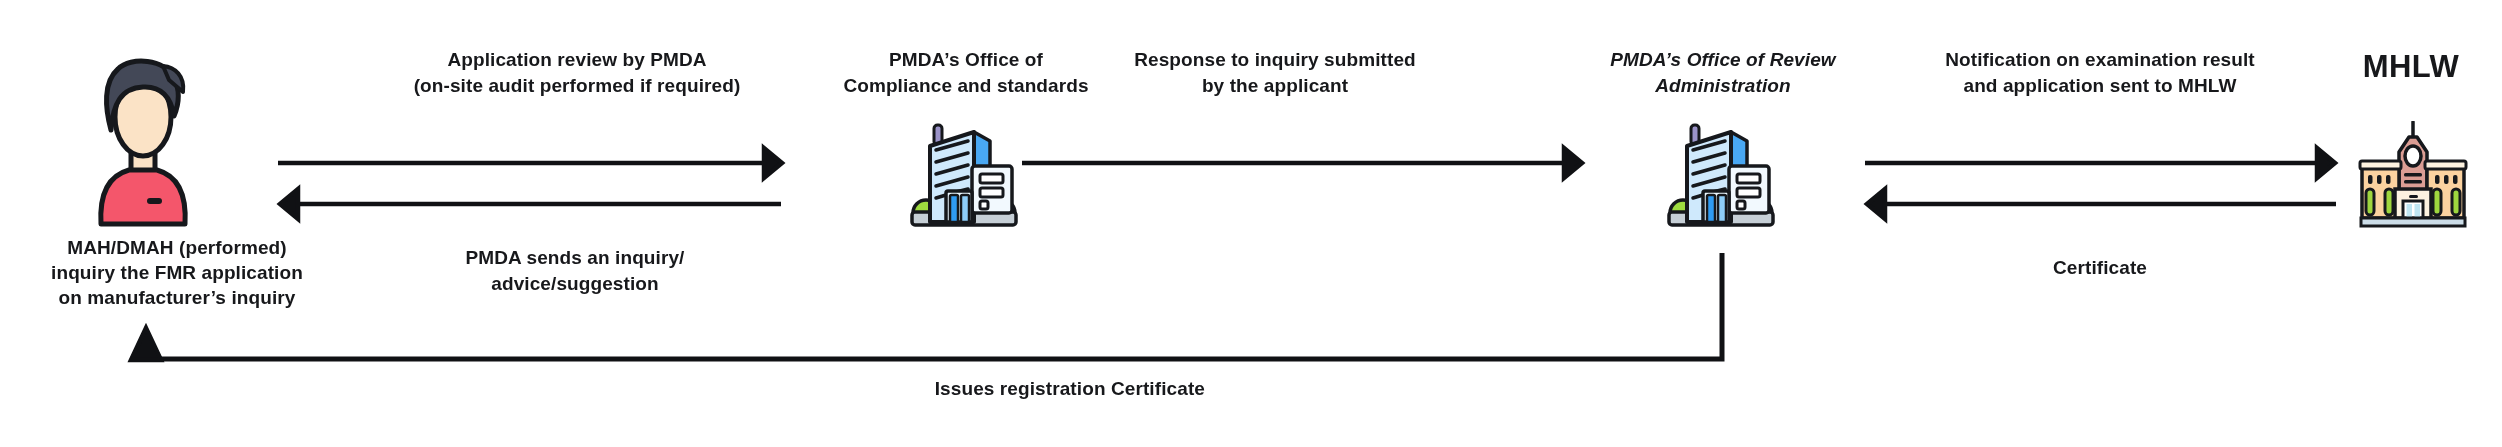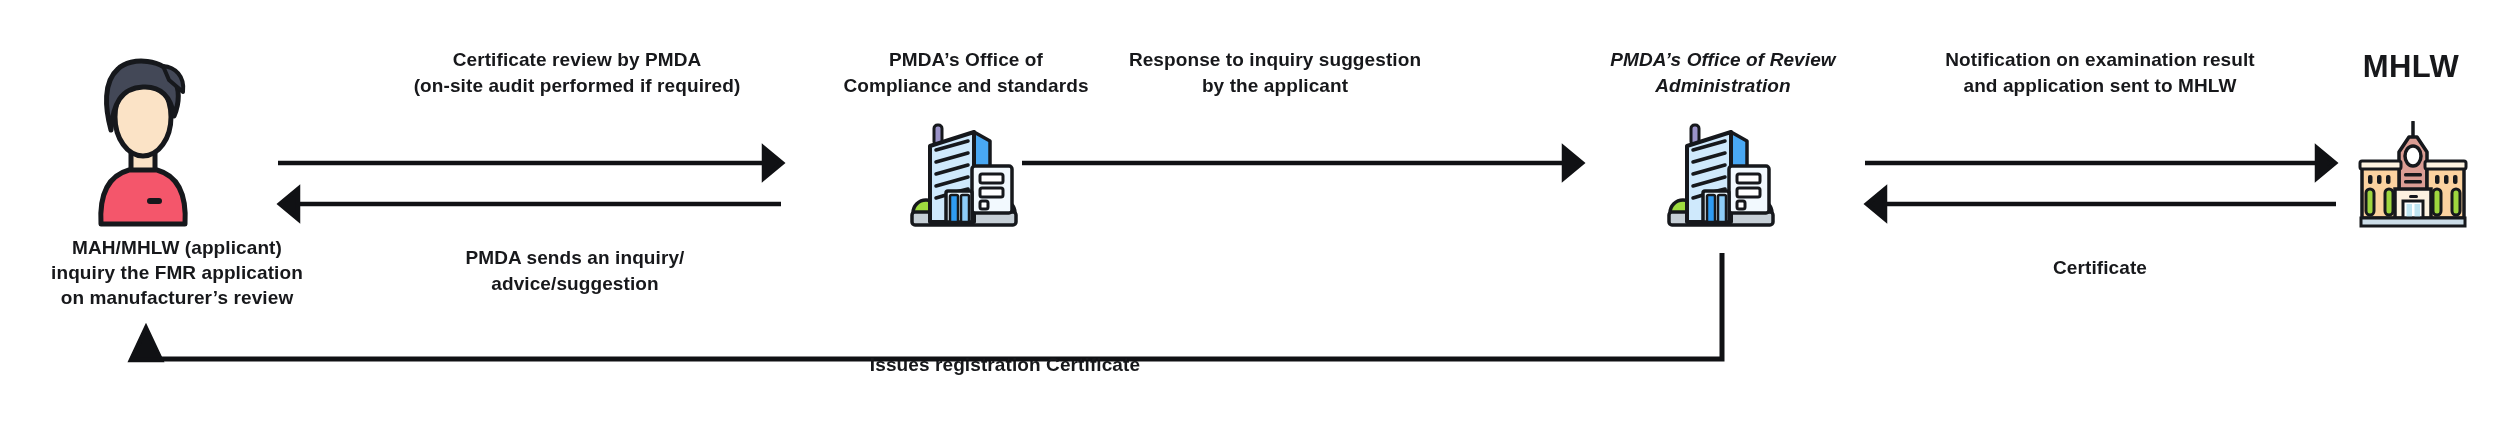--- a/index.html
+++ b/index.html
@@ -30,21 +30,21 @@
   .ic-mhlw{left:2357px;top:121px;width:112px;height:107px;}
   
   .lbl-applicant{left:2px;top:235px;width:350px;line-height:25px;}
   .lbl-app-review{left:327px;top:47px;width:500px;}
   .lbl-inquiry{left:375px;top:245px;width:400px;}
   .lbl-compliance{left:766px;top:47px;width:400px;}
   .lbl-response{left:1075px;top:47px;width:400px;}
   .lbl-review{left:1523px;top:47px;width:400px;font-style:italic;}
   .lbl-notification{left:1900px;top:47px;width:400px;}
   .lbl-certificate{left:1950px;top:255px;width:300px;}
-  .lbl-issues{left:805px;top:352px;width:400px;}
+  .lbl-issues{left:805px;top:376px;width:400px;text-align:right;}
   .lbl-mhlw{left:2261px;top:50px;width:300px;font-size:31px;line-height:34px;letter-spacing:.5px;}
 </style>
 </head>
 <body>
 
 <div class="canvas">
 
   <svg class="connectors" viewBox="0 0 2502 447">
     <g stroke="#101114" stroke-width="4.5" fill="#101114">
 
@@ -169,42 +169,42 @@
     <rect x="52" y="74" width="9" height="3" rx="1.5" fill="#16181c"></rect>
     <g>
       <rect x="46" y="80" width="20" height="17" fill="#ffffff" stroke="#16181c" stroke-width="3"></rect>
       <rect x="49.5" y="83" width="5.5" height="14" fill="#bfe5f2"></rect>
       <rect x="57.5" y="83" width="5.5" height="14" fill="#bfe5f2"></rect>
     </g>
     <rect x="4" y="97" width="104" height="8" fill="#ccdde8" stroke="#16181c" stroke-width="3"></rect>
   </svg>
 
   <div class="lbl lbl-applicant">
-    <span>MAH/MHLW (applicant)</span>
+    <span>MAH/DMAH (performed)</span>
     <span>inquiry the FMR application</span>
-    <span>on manufacturer’s review</span>
+    <span>on manufacturer’s inquiry</span>
   </div>
 
   <div class="lbl lbl-app-review">
-    <span>Certificate review by PMDA</span>
+    <span>Application review by PMDA</span>
     <span>(on-site audit performed if required)</span>
   </div>
 
   <div class="lbl lbl-compliance">
     <span>PMDA’s Office of</span>
     <span>Compliance and standards</span>
   </div>
 
   <div class="lbl lbl-inquiry">
     <span>PMDA sends an inquiry/</span>
     <span>advice/suggestion</span>
   </div>
 
   <div class="lbl lbl-response">
-    <span>Response to inquiry suggestion</span>
+    <span>Response to inquiry submitted</span>
     <span>by the applicant</span>
   </div>
 
   <div class="lbl lbl-review">
     <span>PMDA’s Office of Review</span>
     <span>Administration</span>
   </div>
 
   <div class="lbl lbl-notification">
     <span>Notification on examination result</span>

